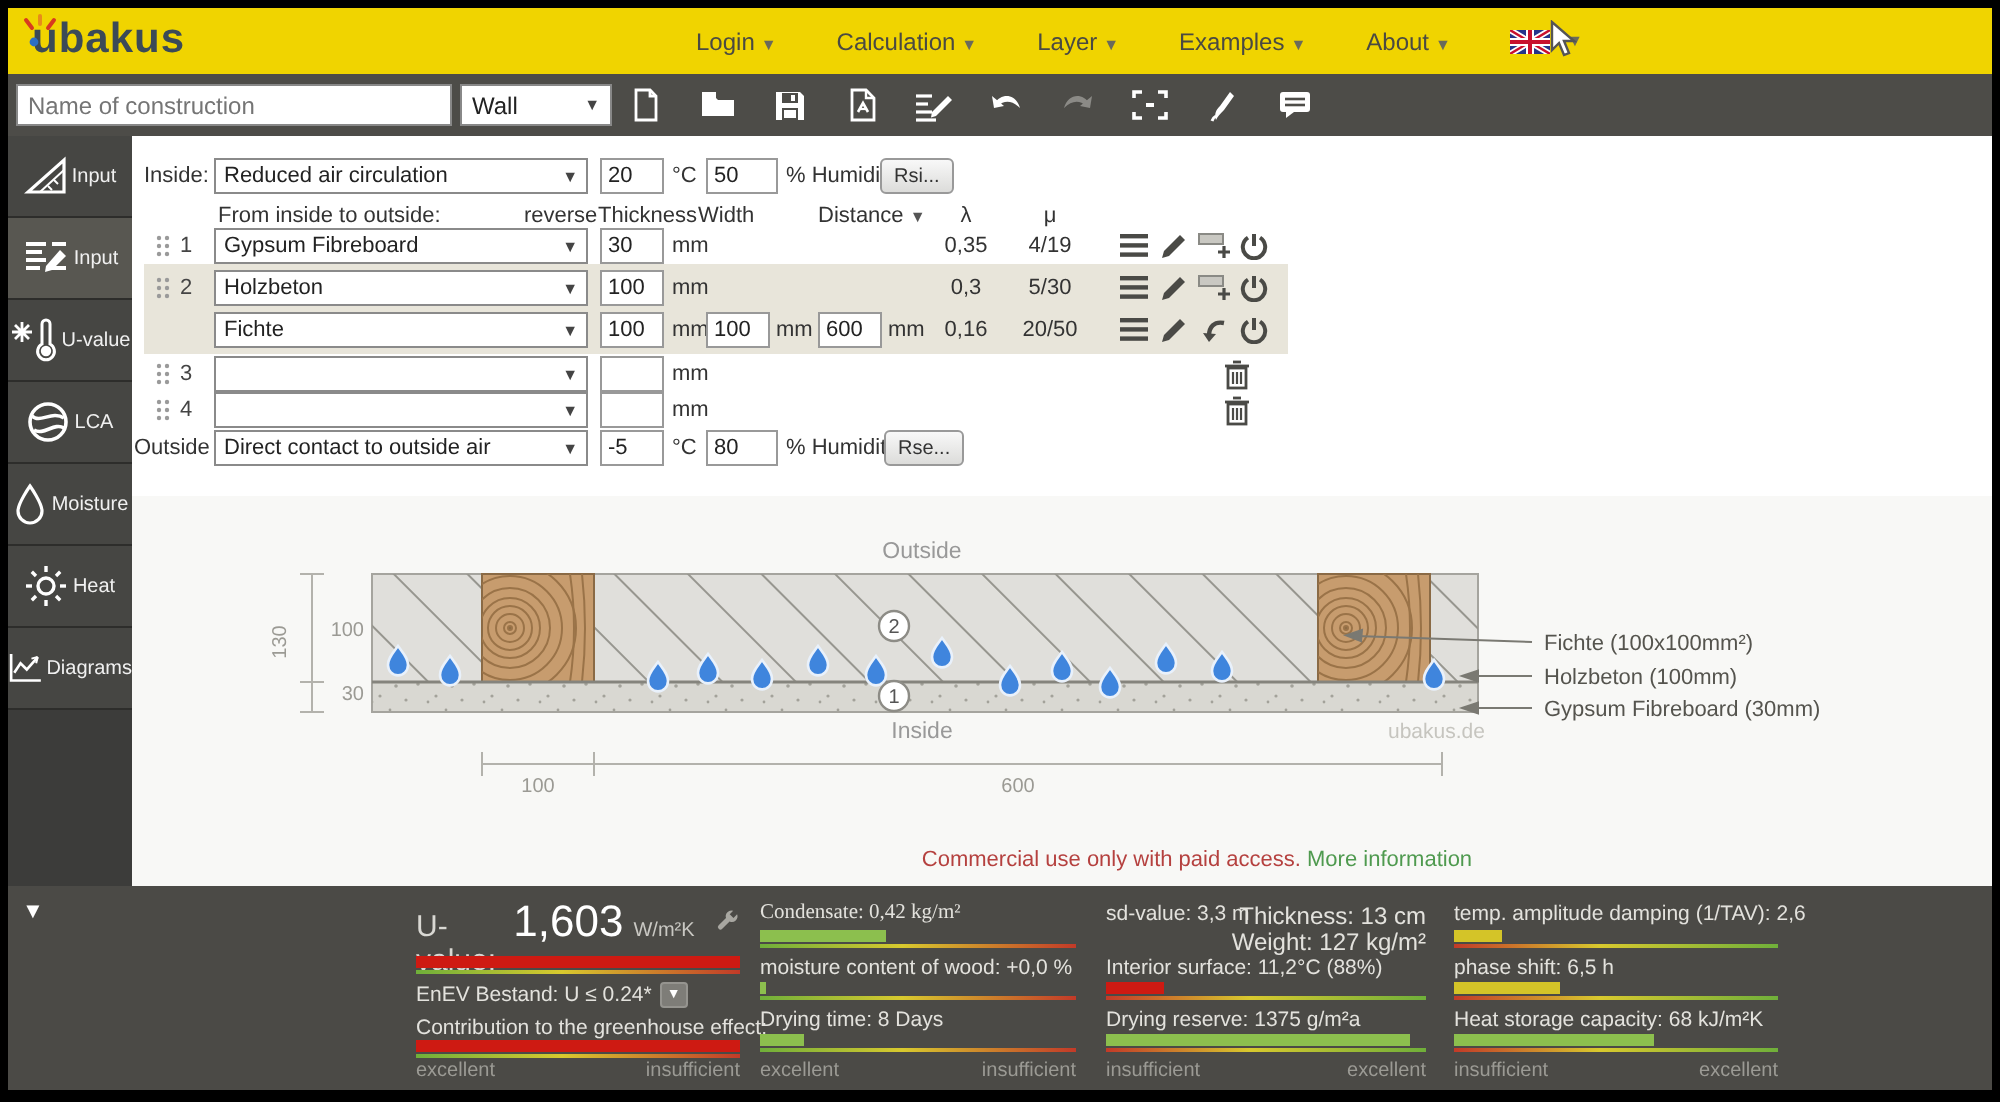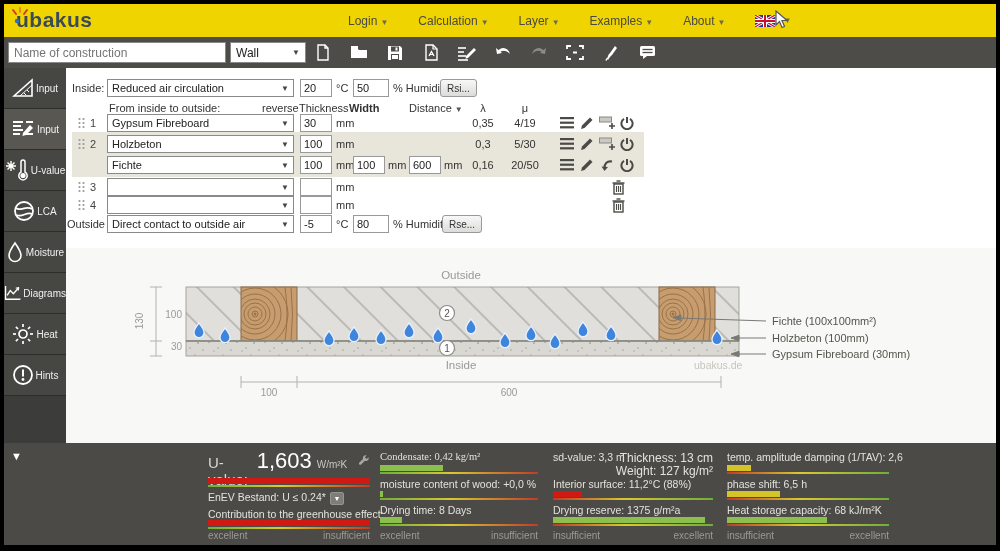--- a/index.html
+++ b/index.html
@@ -244,50 +244,42 @@
         </svg>
       <span class="slabel">LCA</span>
     </div>
     <div class="stile">
       <svg width="18" height="22" viewBox="0 0 18 22">
           <path d="M9,2 C9,2 3,10.5 3,14.5 a6,6 0 0 0 12,0 C15,10.5 9,2 9,2 Z" fill="none" stroke="#fff" stroke-width="1.6"></path>
         </svg>
       <span class="slabel">Moisture</span>
     </div>
     <div class="stile">
-      <svg width="22" height="20" viewBox="0 0 22 20">
-          <path d="M2,1 V18 H21" fill="none" stroke="#fff" stroke-width="1.7"></path>
-          <path d="M4,13 L8,7 L12,11 L19,3" fill="none" stroke="#fff" stroke-width="1.7"></path>
-          <path d="M19,3 l-4,1 M19,3 l-1,4" stroke="#fff" stroke-width="1.3"></path>
-        </svg>
-      <span class="slabel">Diagrams</span>
-    </div>
-    <div class="stile">
       <svg width="22" height="22" viewBox="0 0 22 22">
           <circle cx="11" cy="11" r="4" fill="none" stroke="#fff" stroke-width="1.7"></circle>
           <g stroke="#fff" stroke-width="1.7">
             <path d="M11,1 V4"></path>
             <path d="M11,18 V21"></path>
             <path d="M1,11 H4"></path>
             <path d="M18,11 H21"></path>
             <path d="M3.9,3.9 L6,6"></path>
             <path d="M16,16 L18.1,18.1"></path>
             <path d="M18.1,3.9 L16,6"></path>
             <path d="M6,16 L3.9,18.1"></path>
           </g>
         </svg>
       <span class="slabel">Heat</span>
     </div>
     <div class="stile">
-      <svg width="22" height="22" viewBox="0 0 22 22">
-          <circle cx="11" cy="11" r="9" fill="none" stroke="#fff" stroke-width="1.8"></circle>
-          <rect x="10" y="5.5" width="2" height="7" fill="#fff"></rect>
-          <circle cx="11" cy="15.5" r="1.4" fill="#fff"></circle>
-        </svg>
-      <span class="slabel">Hints</span>
+      <svg width="22" height="20" viewBox="0 0 22 20">
+          <path d="M2,1 V18 H21" fill="none" stroke="#fff" stroke-width="1.7"></path>
+          <path d="M4,13 L8,7 L12,11 L19,3" fill="none" stroke="#fff" stroke-width="1.7"></path>
+          <path d="M19,3 l-4,1 M19,3 l-1,4" stroke="#fff" stroke-width="1.3"></path>
+        </svg>
+      <span class="slabel">Diagrams</span>
     </div>
   </div>
 
   <div class="main">
 
     <div class="beige"></div>
 
     <div class="row" style="top:11px;">
       <span class="lbl" style="left:6px;">Inside:</span>
       <div class="mat-select">
@@ -298,21 +290,21 @@
       <span class="unit" style="left:270px;">°C</span>
       <input class="num-input" style="left: 287px; width: 36px;" value="50">
       <span class="unit" style="left:327px;">% Humidity</span>
       <button class="hbtn" style="left:374px;">Rsi...</button>
     </div>
 
     <div class="row" style="top:31px;">
       <span class="colhdr" style="left:43px;">From inside to outside:</span>
       <span class="colhdr greenlink" style="left:196px;">reverse</span>
       <span class="colhdr" style="left:233px;">Thickness</span>
-      <span class="colhdr" style="left:283px;font-weight:bold;">Width</span>
+      <span class="colhdr" style="left:283px;">Width</span>
       <span class="colhdr" style="left:343px;"><span>Distance</span> <span style="font-size:8px;color:#555;">▼</span></span>
       <span class="lam">λ</span>
       <span class="mu">μ</span>
     </div>
 
     <div class="row" style="top:46px;">
       <svg class="dragdots" width="7" height="12" viewBox="0 0 7 12">
           <g fill="#9a9a9a">
             <circle cx="1.5" cy="2" r="1.1"></circle>
             <circle cx="5.5" cy="2" r="1.1"></circle>
@@ -635,20 +627,24 @@
           <path d="M670,106 L700,106" fill="none"></path>
             <polygon points="665,106 673,103.3 673,108.7"></polygon>
         </g>
         <text x="706" y="77" font-size="11" fill="#55544e">Fichte (100x100mm²)</text>
         <text x="706" y="94" font-size="11" fill="#55544e">Holzbeton (100mm)</text>
         <text x="706" y="110" font-size="11" fill="#55544e">Gypsum Fibreboard (30mm)</text>
 
         <text x="628" y="121" font-size="10.5" fill="#c6c5bf">ubakus.de</text>
       </svg>
 
+      <div class="notice">
+        <span>Commercial use only with paid access.</span>
+        <a>More information</a>
+      </div>
     </div>
   </div>
 
   <div class="results">
     <span class="collapse">▼</span>
 
     <div class="rcol" style="left:204px;width:162px;">
       <div class="uv-line">
         <span class="uvl">U-value:</span>
         <span class="uvv">1,603</span>

